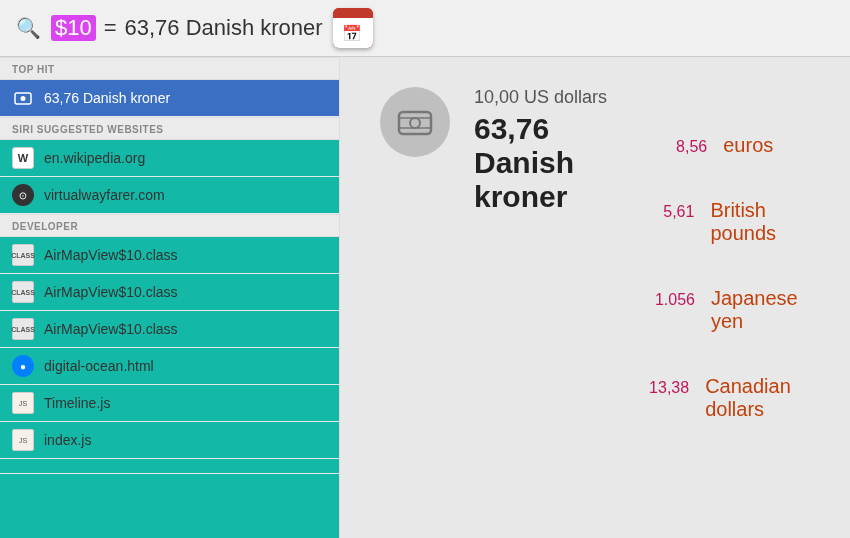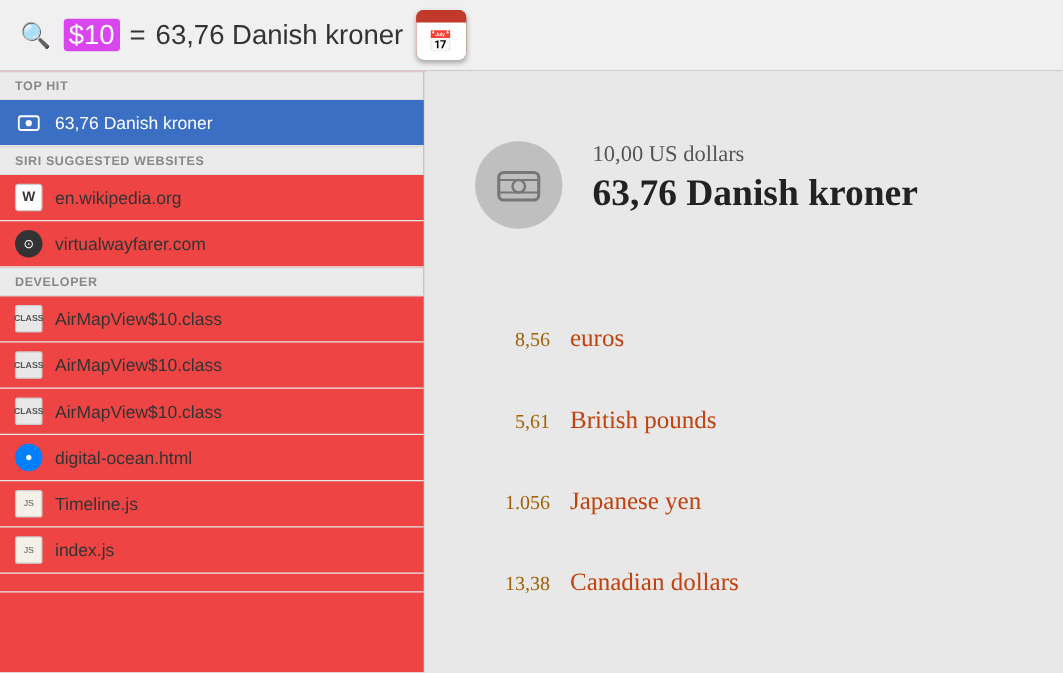--- a/index.html
+++ b/index.html
@@ -82,21 +82,21 @@
     
     .main-content {
       display: flex;
       flex: 1;
       overflow: hidden;
     }
 
     
     .left-panel {
       width: 340px;
-      background: #ef4444;
+      background: #14b8a6;
       border-right: 1px solid #ddd;
       overflow-y: auto;
       flex-shrink: 0;
     }
 
     .section-label {
       font-size: 10px;
       font-weight: 700;
       color: #888;
       letter-spacing: 0.5px;
@@ -219,23 +219,22 @@
       font-size: 7px;
       color: #555;
     }
 
     
     .right-panel {
       flex: 1;
       background: #e8e8e8;
       padding: 30px 40px;
       display: flex;
-      flex-direction: column;
-      justify-content: center;
-      font-family: Liberation Serif, serif;
+      flex-direction: row;
+      justify-content: center;
     }
 
     .detail-header {
       display: flex;
       align-items: flex-start;
       gap: 24px;
       margin-bottom: 30px;
     }
 
     .currency-icon-circle {
@@ -279,21 +278,21 @@
 
     .conversion-row {
       display: flex;
       align-items: baseline;
       gap: 16px;
       padding: 5px 0;
     }
 
     .conv-amount {
       font-size: 16px;
-      color: #a16207;
+      color: #be185d;
       width: 60px;
       text-align: right;
       font-variant-numeric: tabular-nums;
       margin-top: 36px;
     }
 
     .conv-currency {
       font-size: 20px;
       color: #c2410c;
     }

